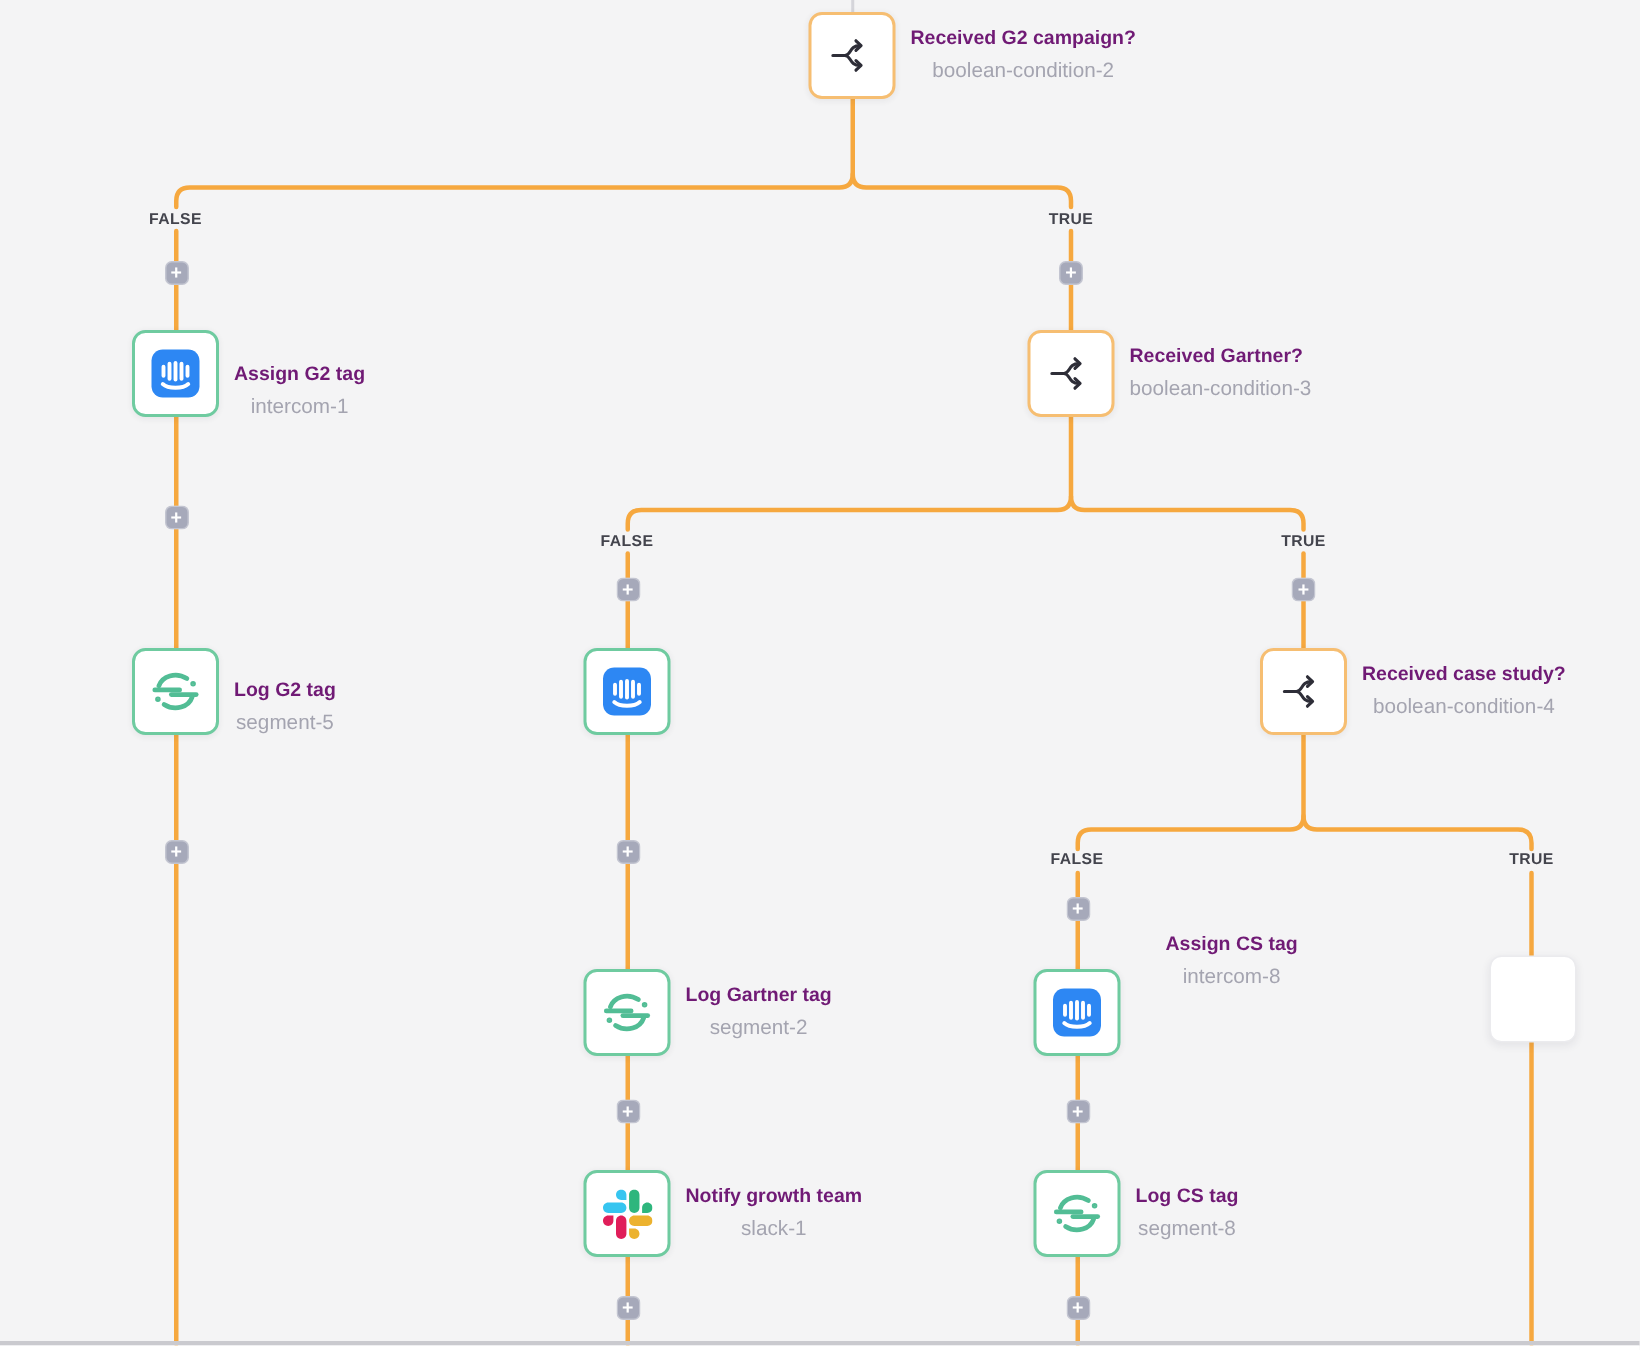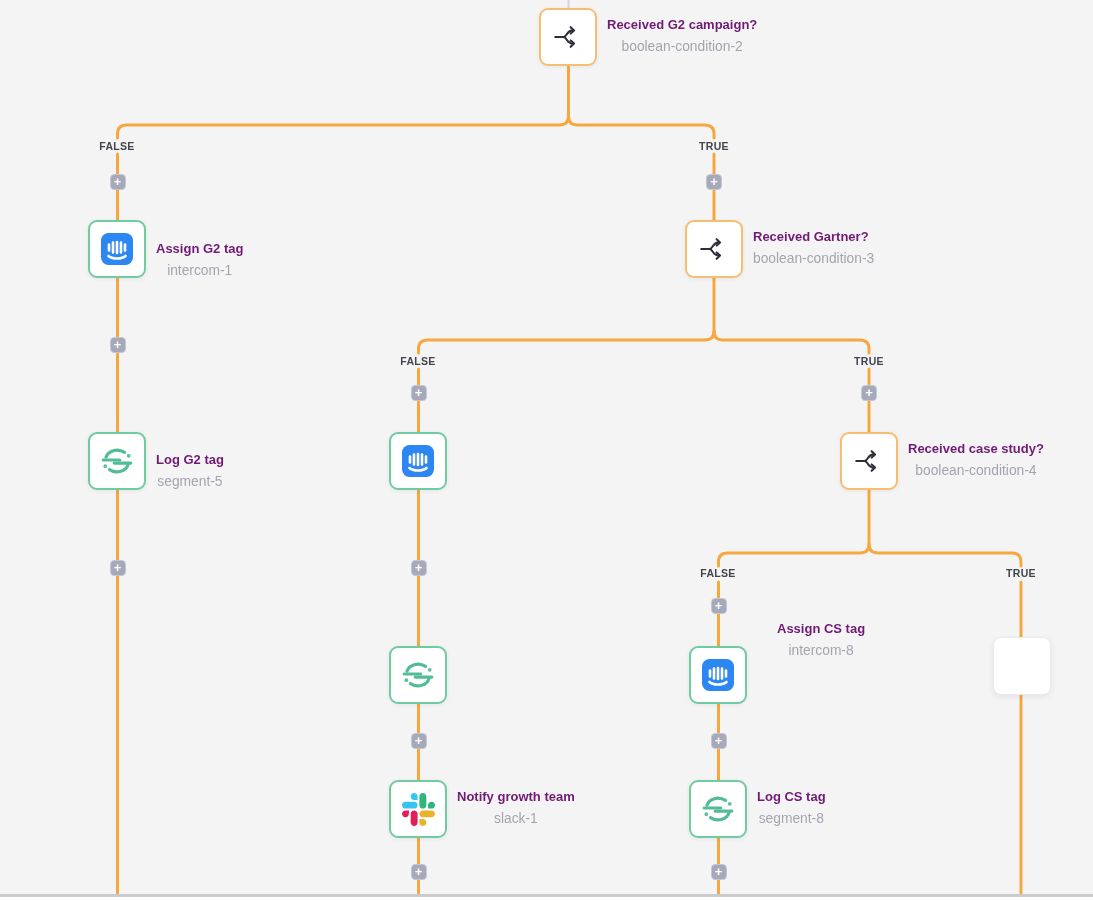--- a/index.html
+++ b/index.html
@@ -150,20 +150,24 @@
   <div class="node green" style="left:389px;top:646px;">
     <svg class="icon-svg" width="40" height="40" viewBox="0 0 58 58" fill="none" stroke="#52BD95" stroke-width="4.6" stroke-linecap="round">
       <path d="M13 23.5 C16 14.5, 29 9.5, 40 16.5"></path>
       <path d="M9 27.5 H33"></path>
       <path d="M25 32 H49"></path>
       <path d="M45 34.5 C42 43.5, 29 48.5, 18 41.5"></path>
       <circle cx="46" cy="21.5" r="1" fill="#52BD95" stroke-width="3.4"></circle>
       <circle cx="12" cy="36.5" r="1" fill="#52BD95" stroke-width="3.4"></circle>
     </svg>
   </div>
+  <div class="node-label" style="left:457px;top:653px;">
+    <div class="node-title">Log Gartner tag</div>
+    <div class="node-sub">segment-2</div>
+  </div>
 
   <div class="node green" style="left:689px;top:646px;">
     <svg class="icon-svg" width="36" height="36" viewBox="0 0 36 36">
       <rect x="2" y="2" width="32" height="32" rx="7.5" fill="#2D87F3"></rect>
       <g stroke="#fff" stroke-width="2.6" stroke-linecap="round" fill="none">
         <path d="M10 13.5 V19.5"></path>
           <path d="M14 11.5 V21.5"></path>
           <path d="M18 11 V22"></path>
         <path d="M22 11.5 V21.5"></path>
           <path d="M26 13.5 V19.5"></path>

